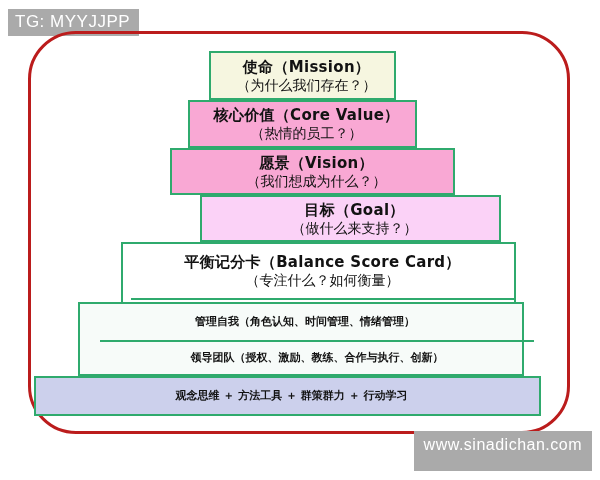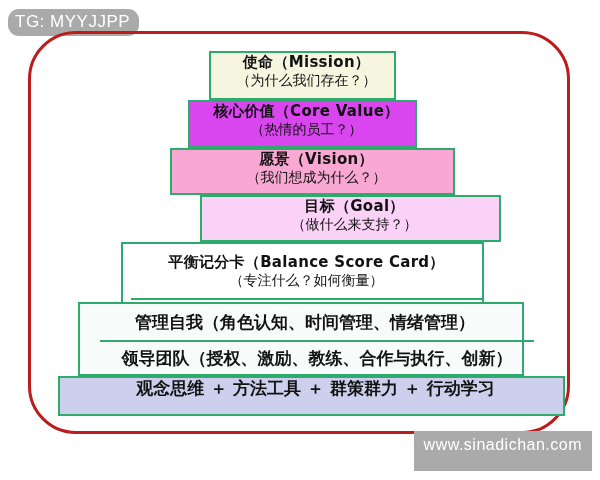--- a/index.html
+++ b/index.html
@@ -23,21 +23,20 @@
     font-family: "Liberation Sans", "DejaVu Sans", sans-serif;
     white-space: nowrap;
     letter-spacing: 0.5px;
   }
   #tag-top-left {
     left: 8px;
     top: 9px;
     font-size: 17px;
     line-height: 24px;
     padding: 1px 9px 2px 7px;
-    border-radius: 11px;
   }
   #tag-bottom-right {
     right: 8px;
     bottom: 9px;
     font-size: 16px;
     line-height: 24px;
     padding: 2px 10px 14px 10px;
   }
 
   
@@ -60,21 +59,21 @@
     top: 0;
     width: 600px;
     height: 480px;
   }
   .tier {
     position: absolute;
     border: 2px solid #2faa6d;
     box-sizing: border-box;
     display: flex;
     flex-direction: column;
-    justify-content: flex-start;
+    justify-content: center;
     align-items: center;
     text-align: center;
     color: #121212;
     padding-left: 8px;
   }
   .tier .row {
     width: 100%;
     box-sizing: border-box;
     display: flex;
     flex-direction: column;
@@ -99,37 +98,37 @@
     white-space: nowrap;
   }
   .line-plain {
     font-size: 13.5px;
     line-height: 19px;
     font-family: "DejaVu Sans", "Liberation Sans", sans-serif;
     white-space: nowrap;
   }
   .line-bold-plain {
     font-weight: bold;
-    font-size: 17px;
+    font-size: 11px;
     line-height: 20px;
     font-family: "DejaVu Sans", "Liberation Sans", sans-serif;
     white-space: nowrap;
   }
 
   
   #tier-mission   { left: 209px; top: 51px;  width: 187px; height: 49px;  background: #f6f6e0; }
-  #tier-corevalue { left: 188px; top: 100px; width: 229px; height: 48px;  background: #d946ef; }
+  #tier-corevalue { left: 188px; top: 100px; width: 229px; height: 48px;  background: #f9a8d4; }
   #tier-vision    { left: 170px; top: 148px; width: 285px; height: 47px;  background: #f9a8d4; }
   #tier-goal      { left: 152px; top: 195px; width: 301px; height: 47px;  background: #fbd2f7; margin-left: 48px; }
-  #tier-bsc       { left: 121px; top: 242px; width: 363px; height: 60px;  background: #ffffff; }
+  #tier-bsc       { left: 121px; top: 242px; width: 395px; height: 60px;  background: #ffffff; }
   #tier-bsc .row-a{ height: 36px; }
   #tier-manage    { left: 78px;  top: 302px; width: 446px; height: 74px;  background: #f7fbf9; }
   #tier-manage .row-a { height: 37px; }
   #tier-manage .row-b { height: 35px; margin-left: 24px; }
-  #tier-base      { left: 58px;  top: 376px; width: 507px; height: 40px;  background: #ccd0ec; }
+  #tier-base      { left: 34px;  top: 376px; width: 507px; height: 40px;  background: #ccd0ec; }
 </style>
 </head>
 <body>
 
 <div class="tag" id="tag-top-left">TG: MYYJJPP</div>
 
 <div id="red-frame"></div>
 
 <div id="pyramid">
 

